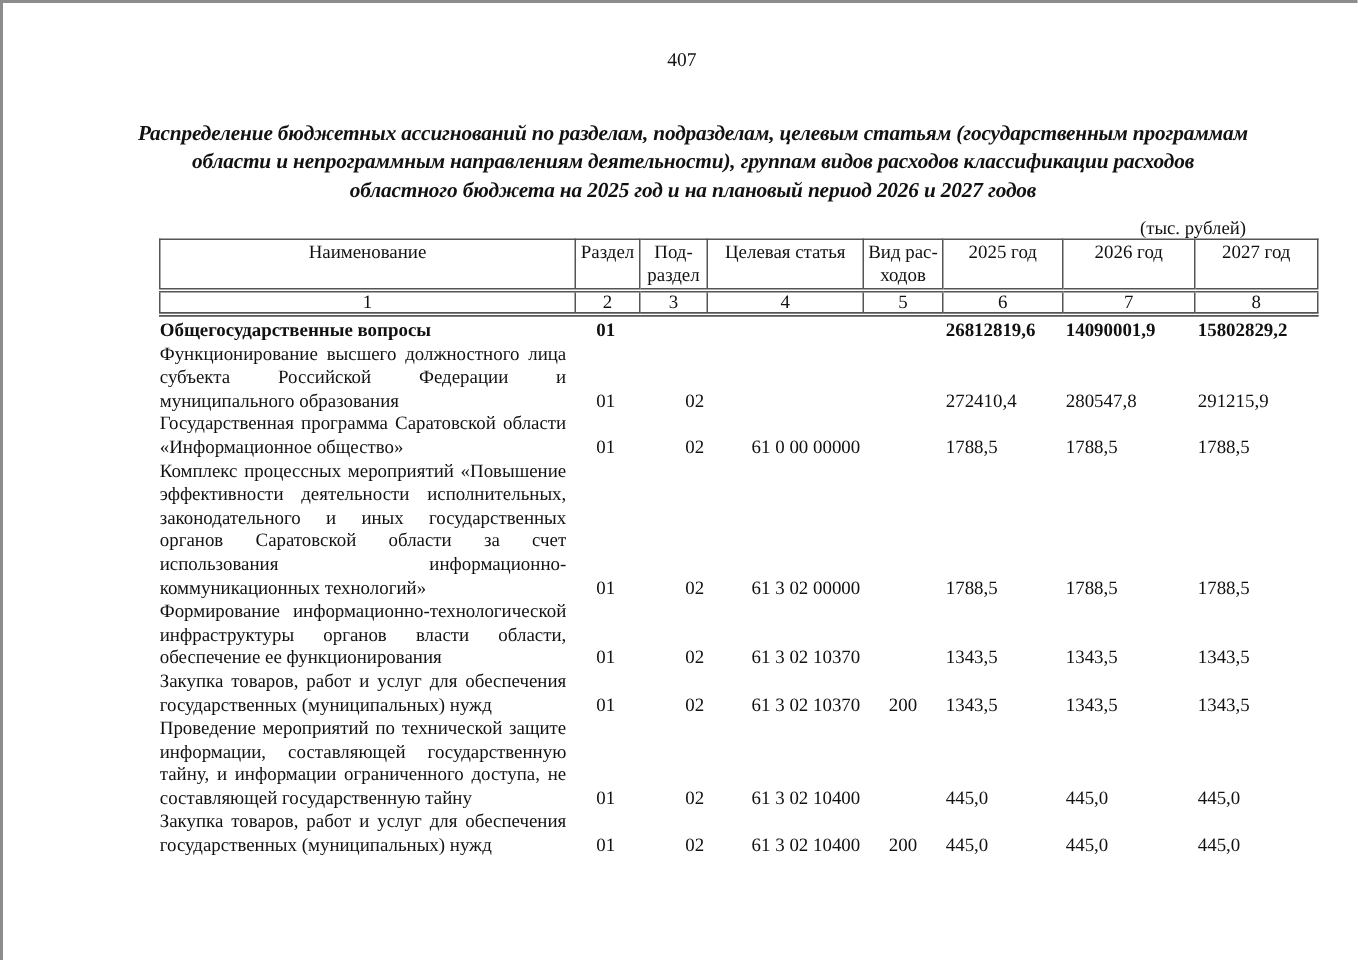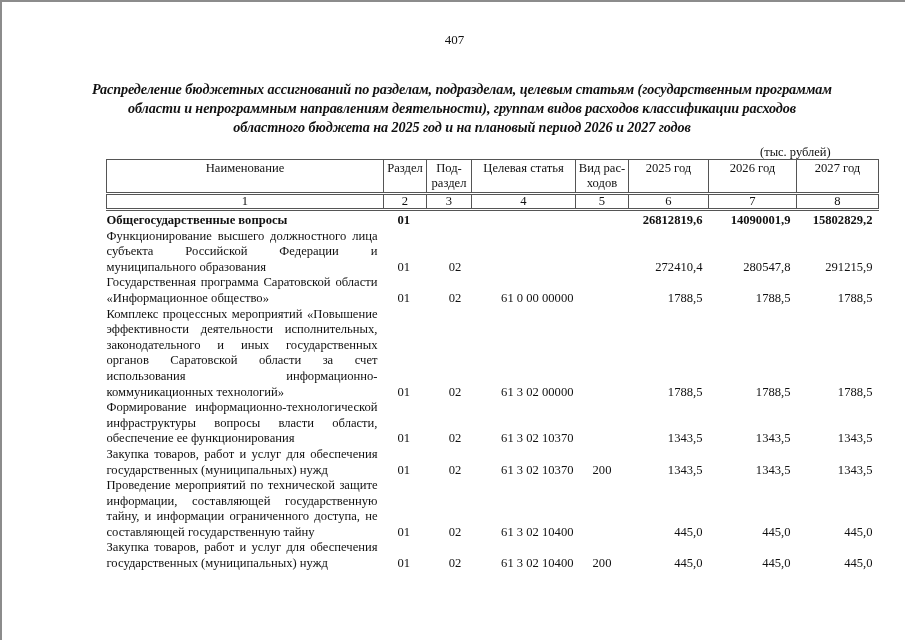--- a/index.html
+++ b/index.html
@@ -28,24 +28,24 @@
   table.budget col.c8 { width: 82px; }
   thead th {
     font-weight: normal; border: 1px solid #555; vertical-align: top; text-align: center;
     padding: 1px 2px; line-height: 15px;
   }
   thead tr.hdr th { height: 27px; }
   thead tr.nums th { height: 13px; line-height: 13px; padding: 0 2px; border-top: 3px double #555; border-bottom: 3px double #555; }
   tbody td { padding: 0 2px; line-height: 15.6px; vertical-align: bottom; }
   tbody td.name { text-align: justify; padding-left: 0; padding-right: 6px; }
   tbody td.code { text-align: left; padding-left: 14px; }
-  tbody td.sub { text-align: center; padding-left: 14px; }
+  tbody td.sub { text-align: right; padding-left: 14px; }
   tbody td.target { text-align: right; padding-left: 12px; font-family: Liberation Serif, serif; }
   tbody td.kind { text-align: center; }
-  tbody td.num { text-align: right; padding-right: 6px; }
+  tbody td.num { text-align: left; padding-right: 6px; }
   tbody tr.bold td { font-weight: bold; }
   tbody tr.first td { padding-top: 2px; }
 </style>
 </head>
 <body>
 
 <div class="page-number">407</div>
 <div class="doc-title">Распределение бюджетных ассигнований по разделам, подразделам, целевым статьям (государственным программам области и непрограммным направлениям деятельности), группам видов расходов классификации расходов областного бюджета на 2025 год и на плановый период 2026 и 2027 годов</div>
 <div class="units">(тыс. рублей)</div>
 
@@ -117,21 +117,21 @@
         <td class="name">Комплекс процессных мероприятий «Повышение эффективности деятельности исполнительных, законодательного и иных государственных органов Саратовской области за счет использования информационно-коммуникационных технологий»</td>
         <td class="code">01</td>
         <td class="sub">02</td>
         <td class="target">61 3 02 00000</td>
         <td class="kind"></td>
         <td class="num">1788,5</td>
         <td class="num">1788,5</td>
         <td class="num">1788,5</td>
       </tr>
       <tr>
-        <td class="name">Формирование информационно-технологической инфраструктуры вопросы власти области, обеспечение ее функционирования</td>
+        <td class="name">Формирование информационно-технологической инфраструктуры органов власти области, обеспечение ее функционирования</td>
         <td class="code">01</td>
         <td class="sub">02</td>
         <td class="target">61 3 02 10370</td>
         <td class="kind"></td>
         <td class="num">1343,5</td>
         <td class="num">1343,5</td>
         <td class="num">1343,5</td>
       </tr>
       <tr>
         <td class="name">Закупка товаров, работ и услуг для обеспечения государственных (муниципальных) нужд</td>

